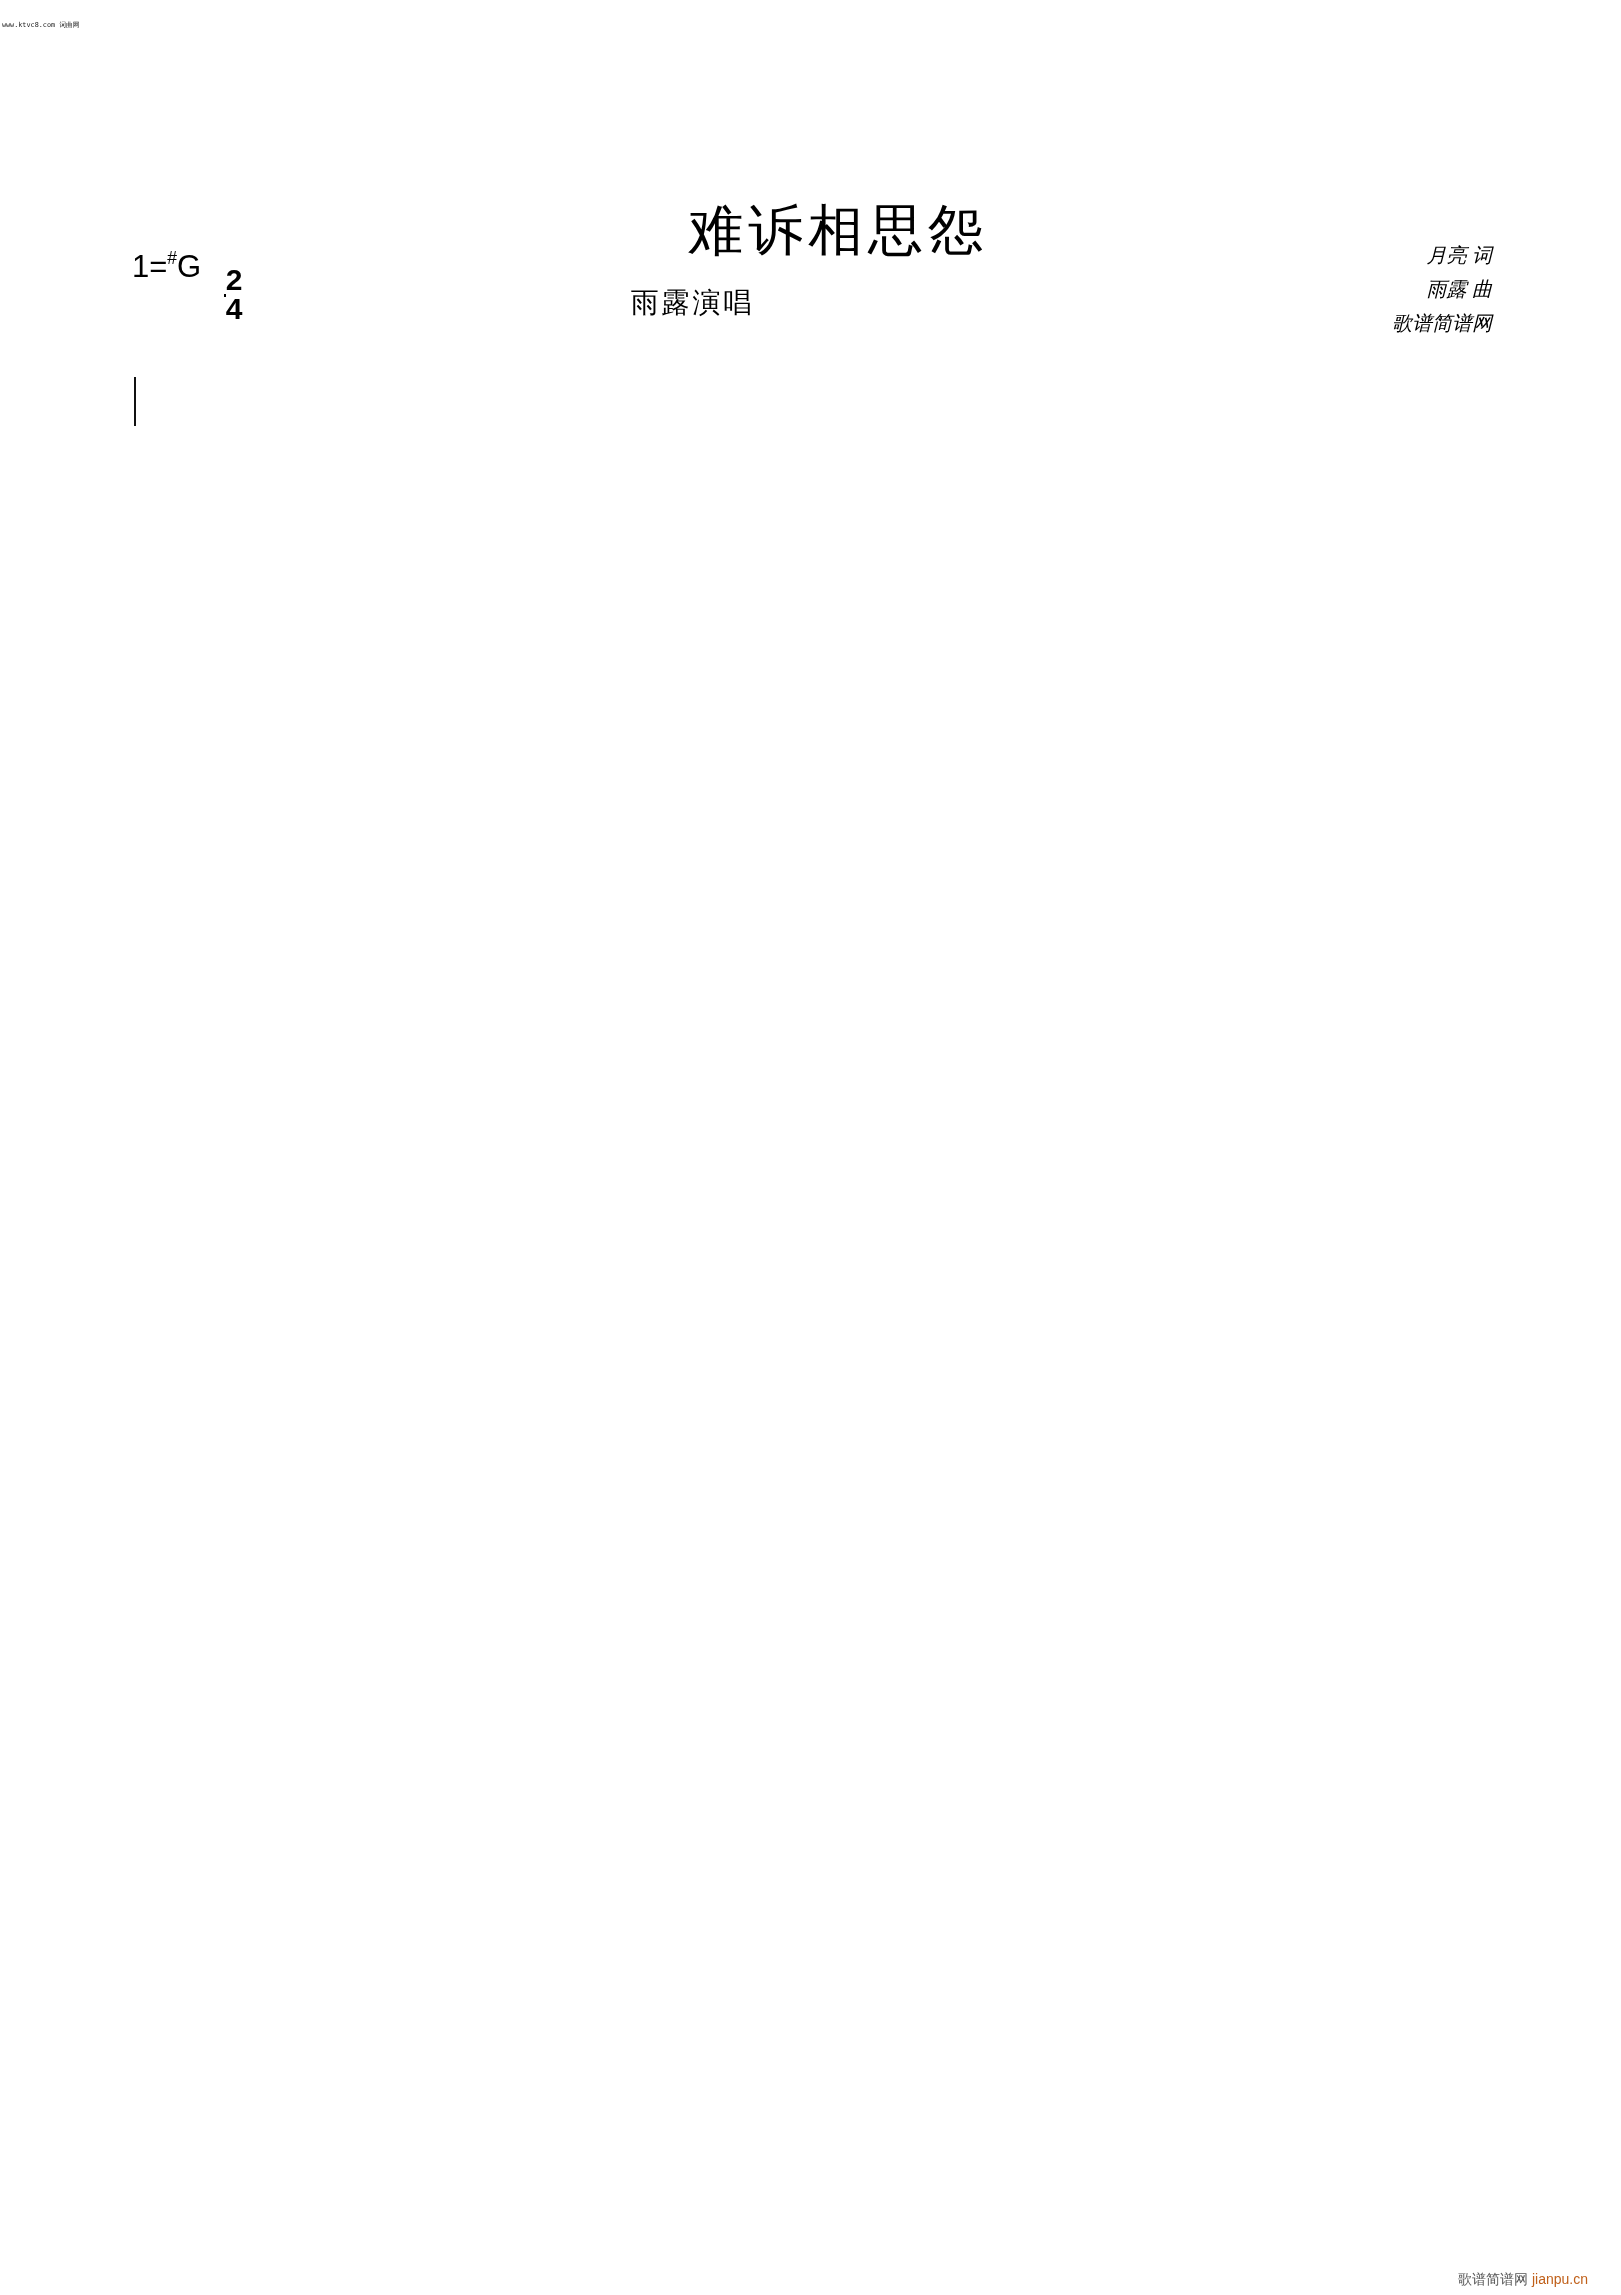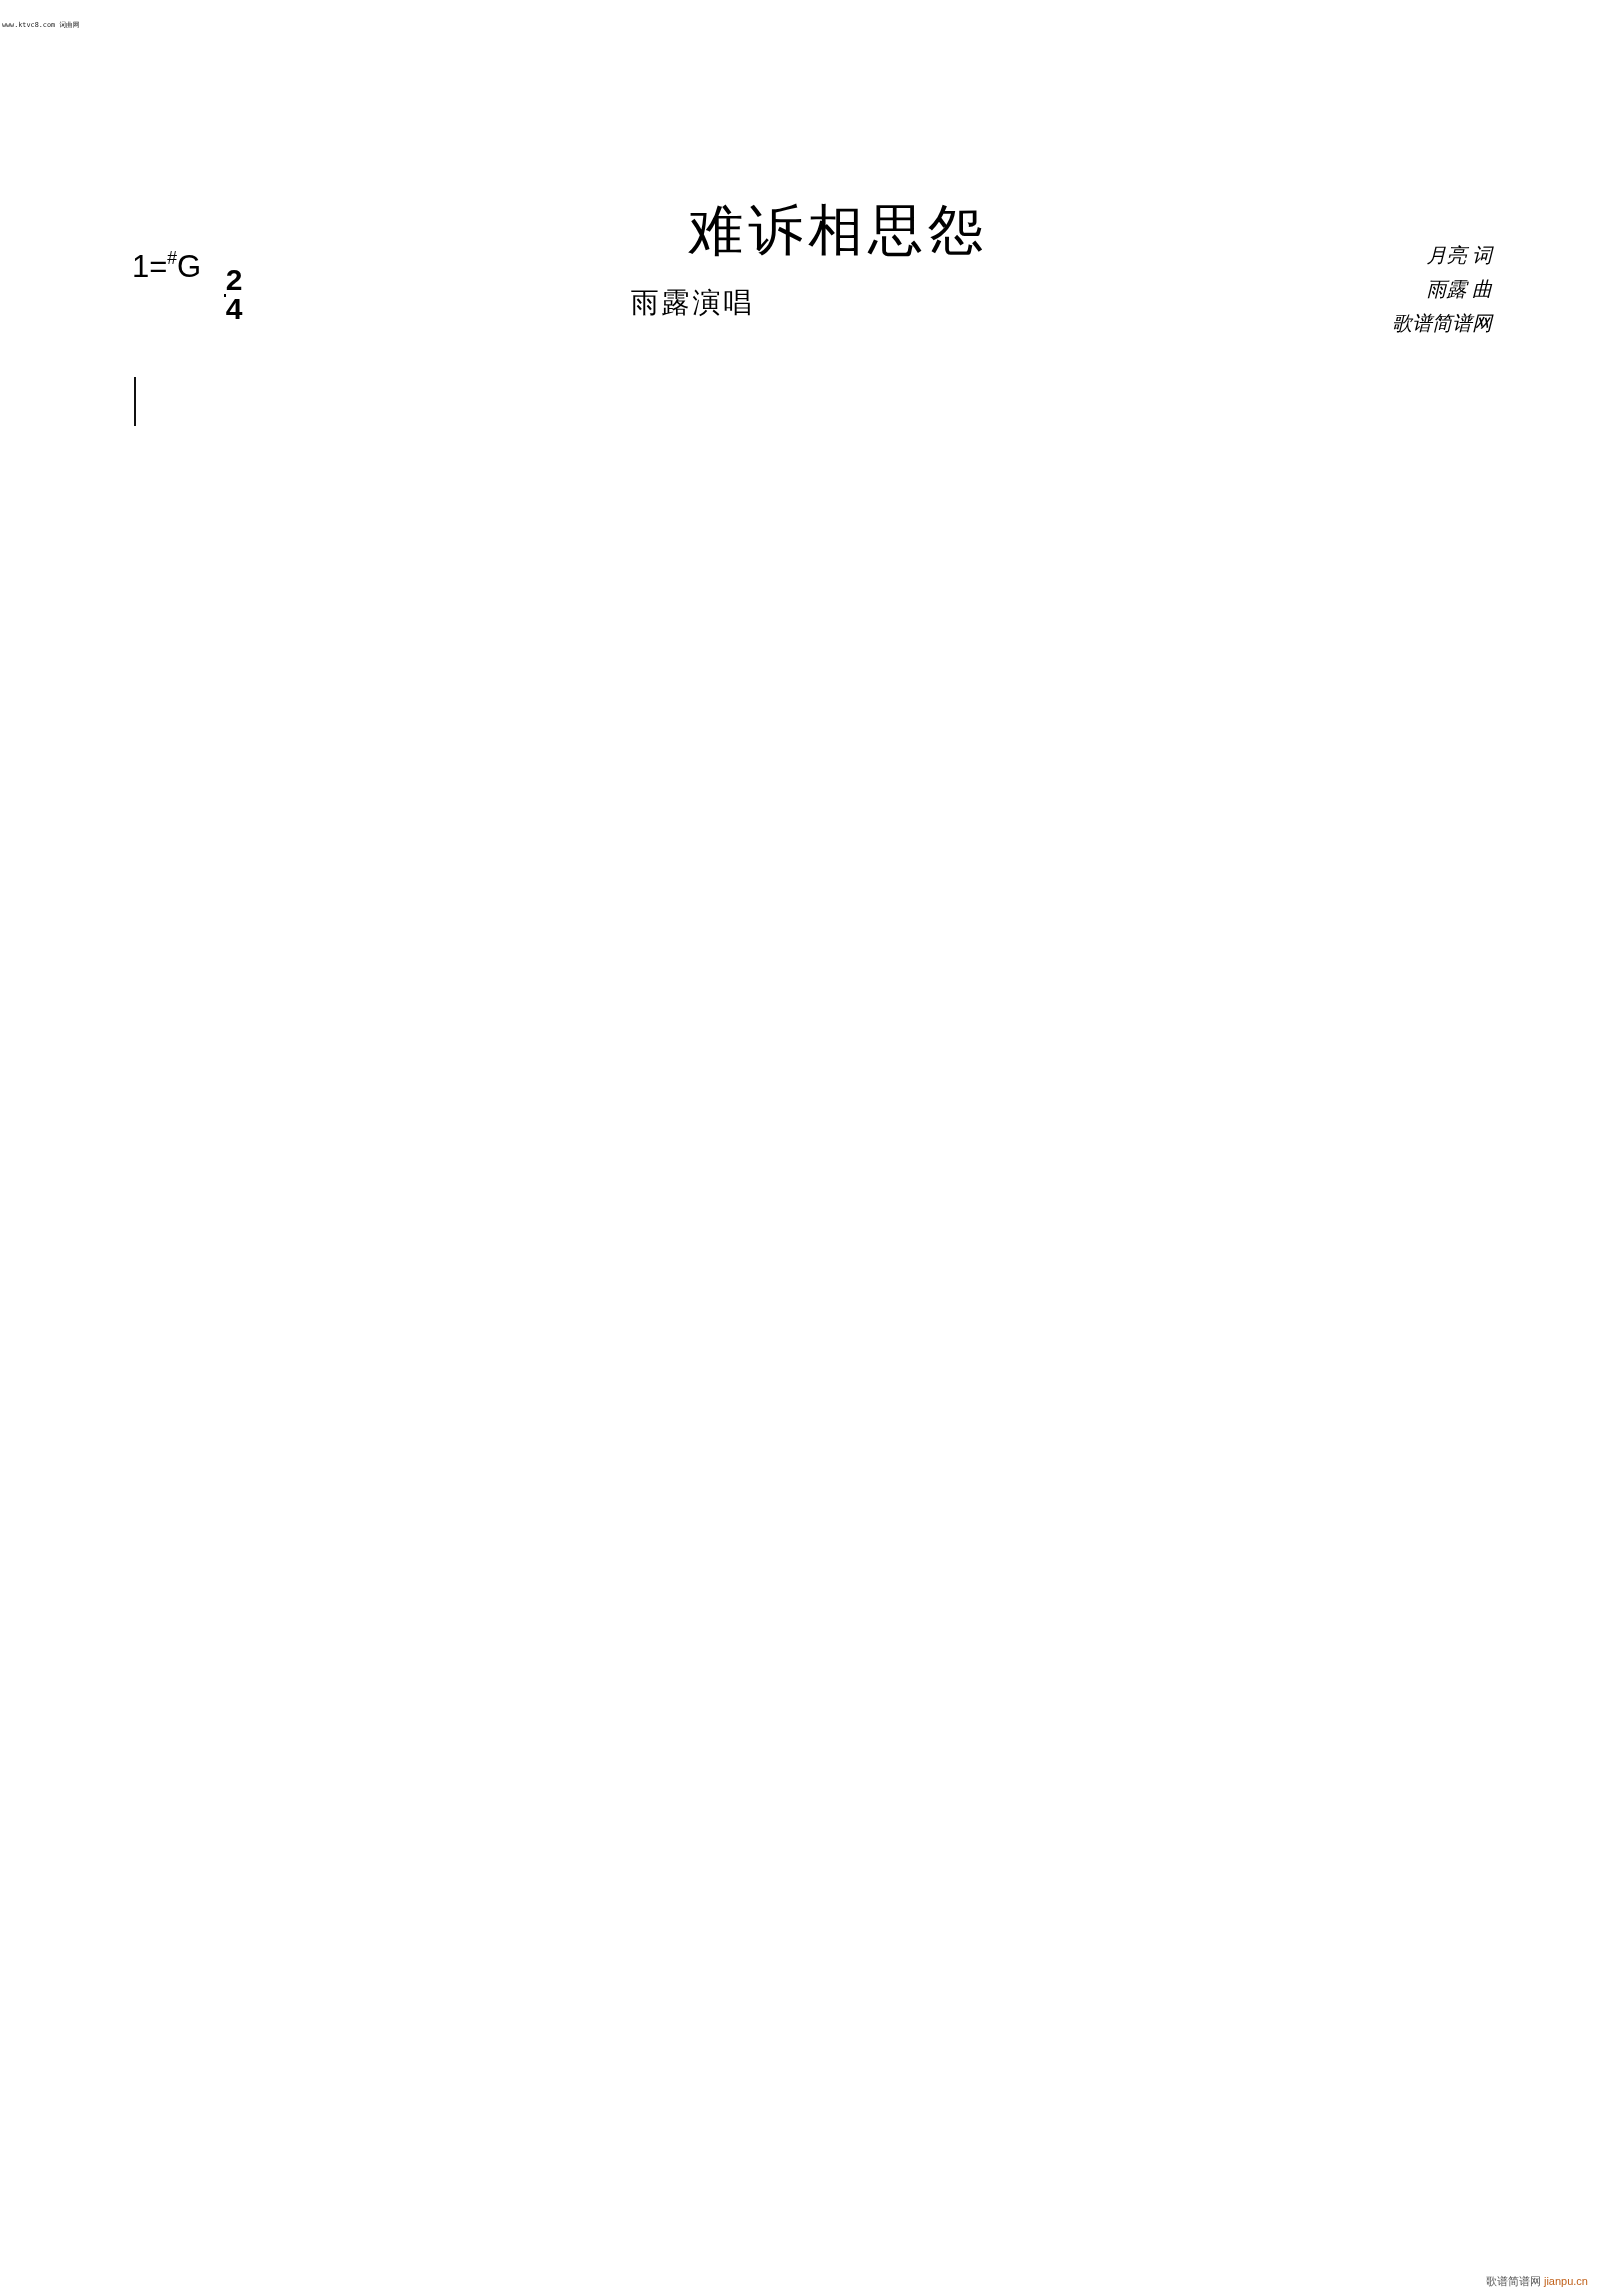--- a/index.html
+++ b/index.html
@@ -1,20 +1,20 @@
 <!DOCTYPE html>
 <html style="font-size:7.8px"><head>
 <meta charset="utf-8">
 <style>
   html, body { margin: 0; padding: 0; background: #ffffff; }
   body { width: 1622px; height: 2295px; position: relative; overflow: hidden;
          font-family: "Liberation Sans", "DejaVu Sans", sans-serif; color: #000; }
   .abs { position: absolute; margin-top: 19px; }
   .watermark-top { left: 1.9px; top: 1px; font-family: "DejaVu Sans Mono", monospace; font-size: 6.8px; color: #222; }
-  .watermark-bottom { right: 34px; bottom: 5.8px; font-size: 11px; color: #555; }
+  .watermark-bottom { right: 34px; bottom: 5.8px; font-size: 14px; color: #555; }
   .watermark-bottom .site { color: #c0601a; }
   .title { left: 0; width: 1622px; top: 175px; text-align: center; font-size: 55px; letter-spacing: 4.9px; font-family: "DejaVu Sans", sans-serif; padding-left: 27px; }
   .singer { left: 0; width: 1385px; top: 265px; text-align: center; font-size: 28px; letter-spacing: 2.9px; }
   .credits { right: 130px; top: 219px; text-align: right; font-size: 20px; line-height: 34px; font-style: italic; }
   .key { left: 132px; top: 229px; font-size: 31px; }
   .key .sharp { font-size: 17.5px; vertical-align: 12.7px; }
   .timesig { left: 224px; top: 246px; width: 20.4px; font-weight: bold; font-size: 30px; text-align: center; line-height: 29px; }
   .timesig .bar { height: 2.9px; background: #000; margin: 0; }
   .startbar { left: 134px; top: 358px; width: 1.9px; height: 49px; background: #111; }
   .bar { position: absolute; width: 1.9px; height: 47px; background: #111; }

